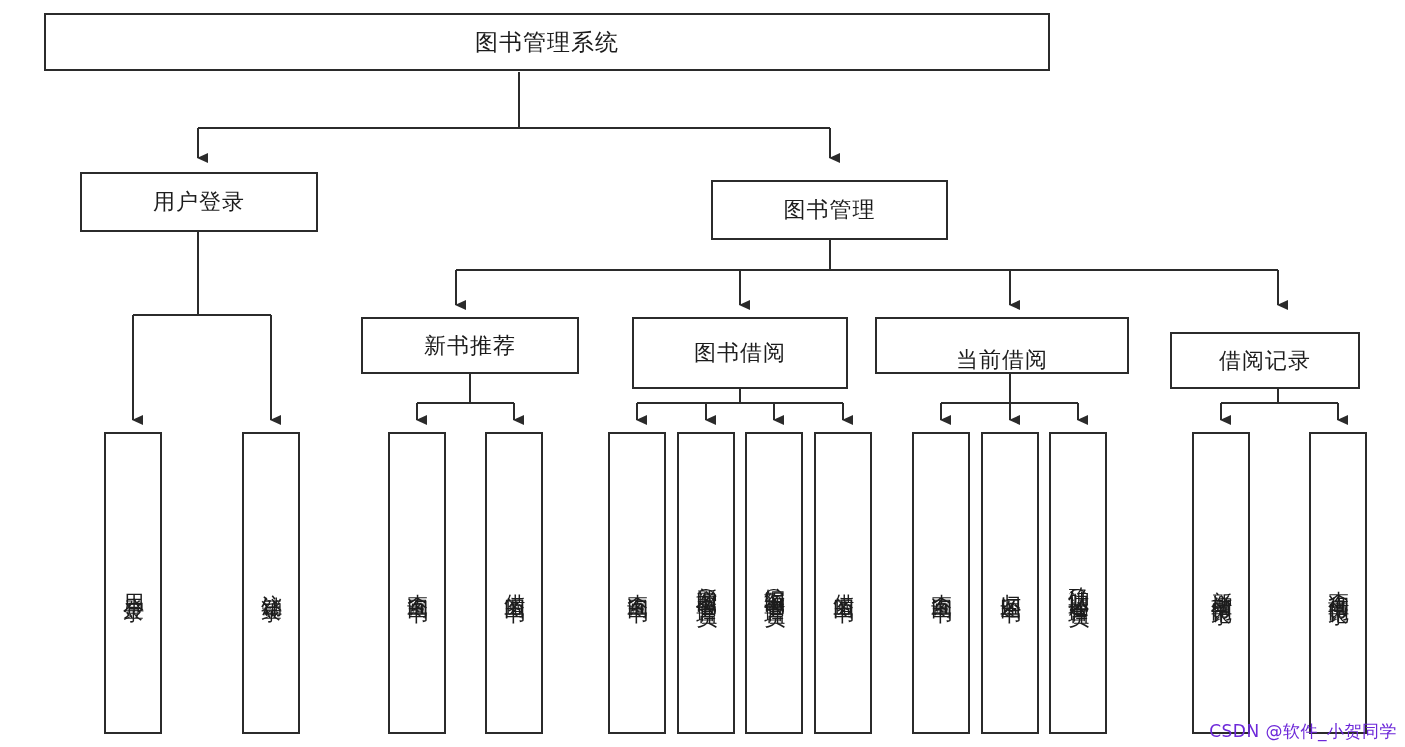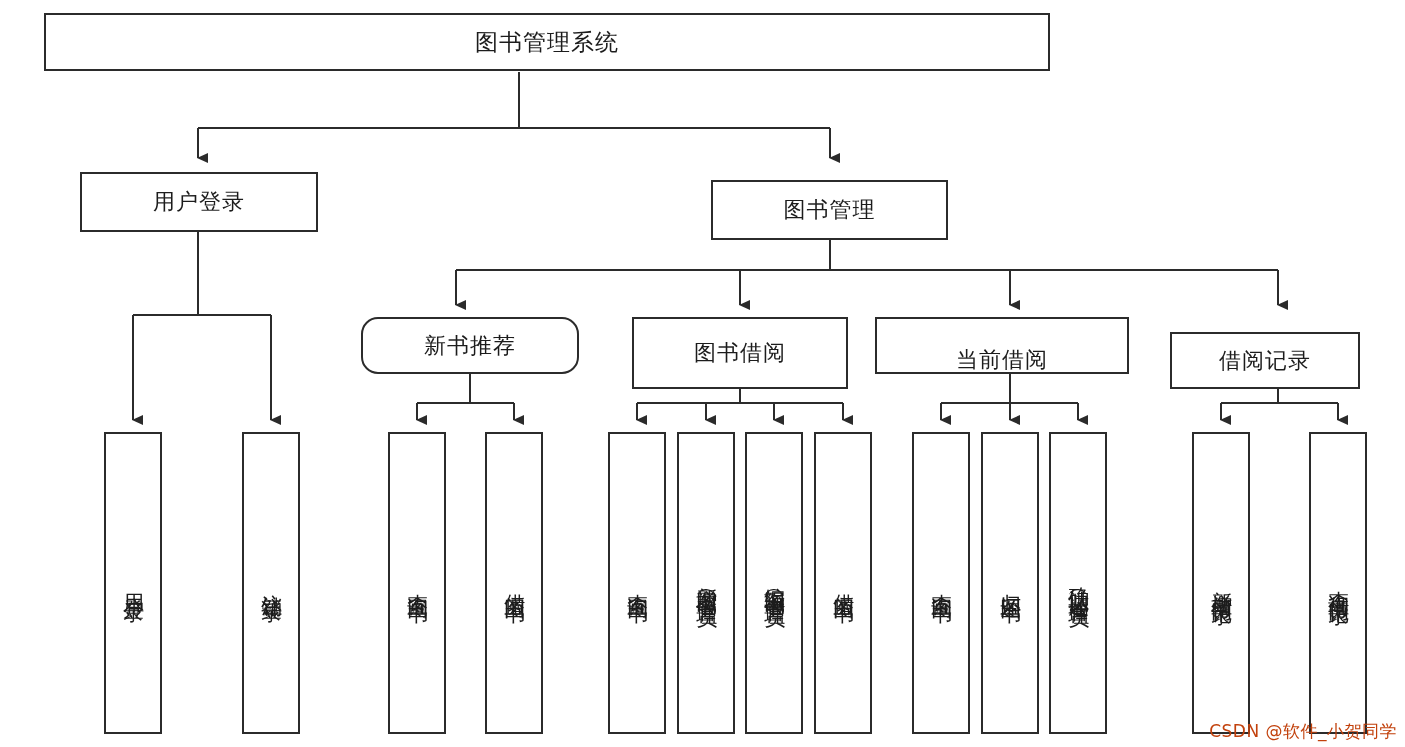--- a/index.html
+++ b/index.html
@@ -56,21 +56,21 @@
     letter-spacing:3px;
     color:#1c1c1c;
     white-space:nowrap;
     text-align:center;
   }
   .watermark{
     position:absolute;
     right:8px;
     bottom:4px;
     font-size:17px;
-    color:#c2410c;
+    color:#6d28d9;
     letter-spacing:0.5px;
     z-index:6;
     white-space:nowrap;
   }
 </style>
 </head>
 <body>
 
 <div id="canvas">
 
@@ -128,21 +128,21 @@
     <span class="lbl">图书管理系统</span>
   </div>
 
   <div class="node" style="left:80px;top:172px;width:238px;height:60px;">
     <span class="lbl">用户登录</span>
   </div>
   <div class="node" style="left:711px;top:180px;width:237px;height:60px;">
     <span class="lbl">图书管理</span>
   </div>
 
-  <div class="node" style="left:361px;top:317px;width:218px;height:57px;border-radius:17px;">
+  <div class="node" style="left:361px;top:317px;width:218px;height:57px;">
     <span class="lbl">新书推荐</span>
   </div>
   <div class="node" style="left:632px;top:317px;width:216px;height:72px;">
     <span class="lbl">图书借阅</span>
   </div>
   <div class="node" style="left:875px;top:317px;width:254px;height:57px;align-items:flex-end;">
     <span class="lbl">当前借阅</span>
   </div>
   <div class="node" style="left:1170px;top:332px;width:190px;height:57px;">
     <span class="lbl">借阅记录</span>

